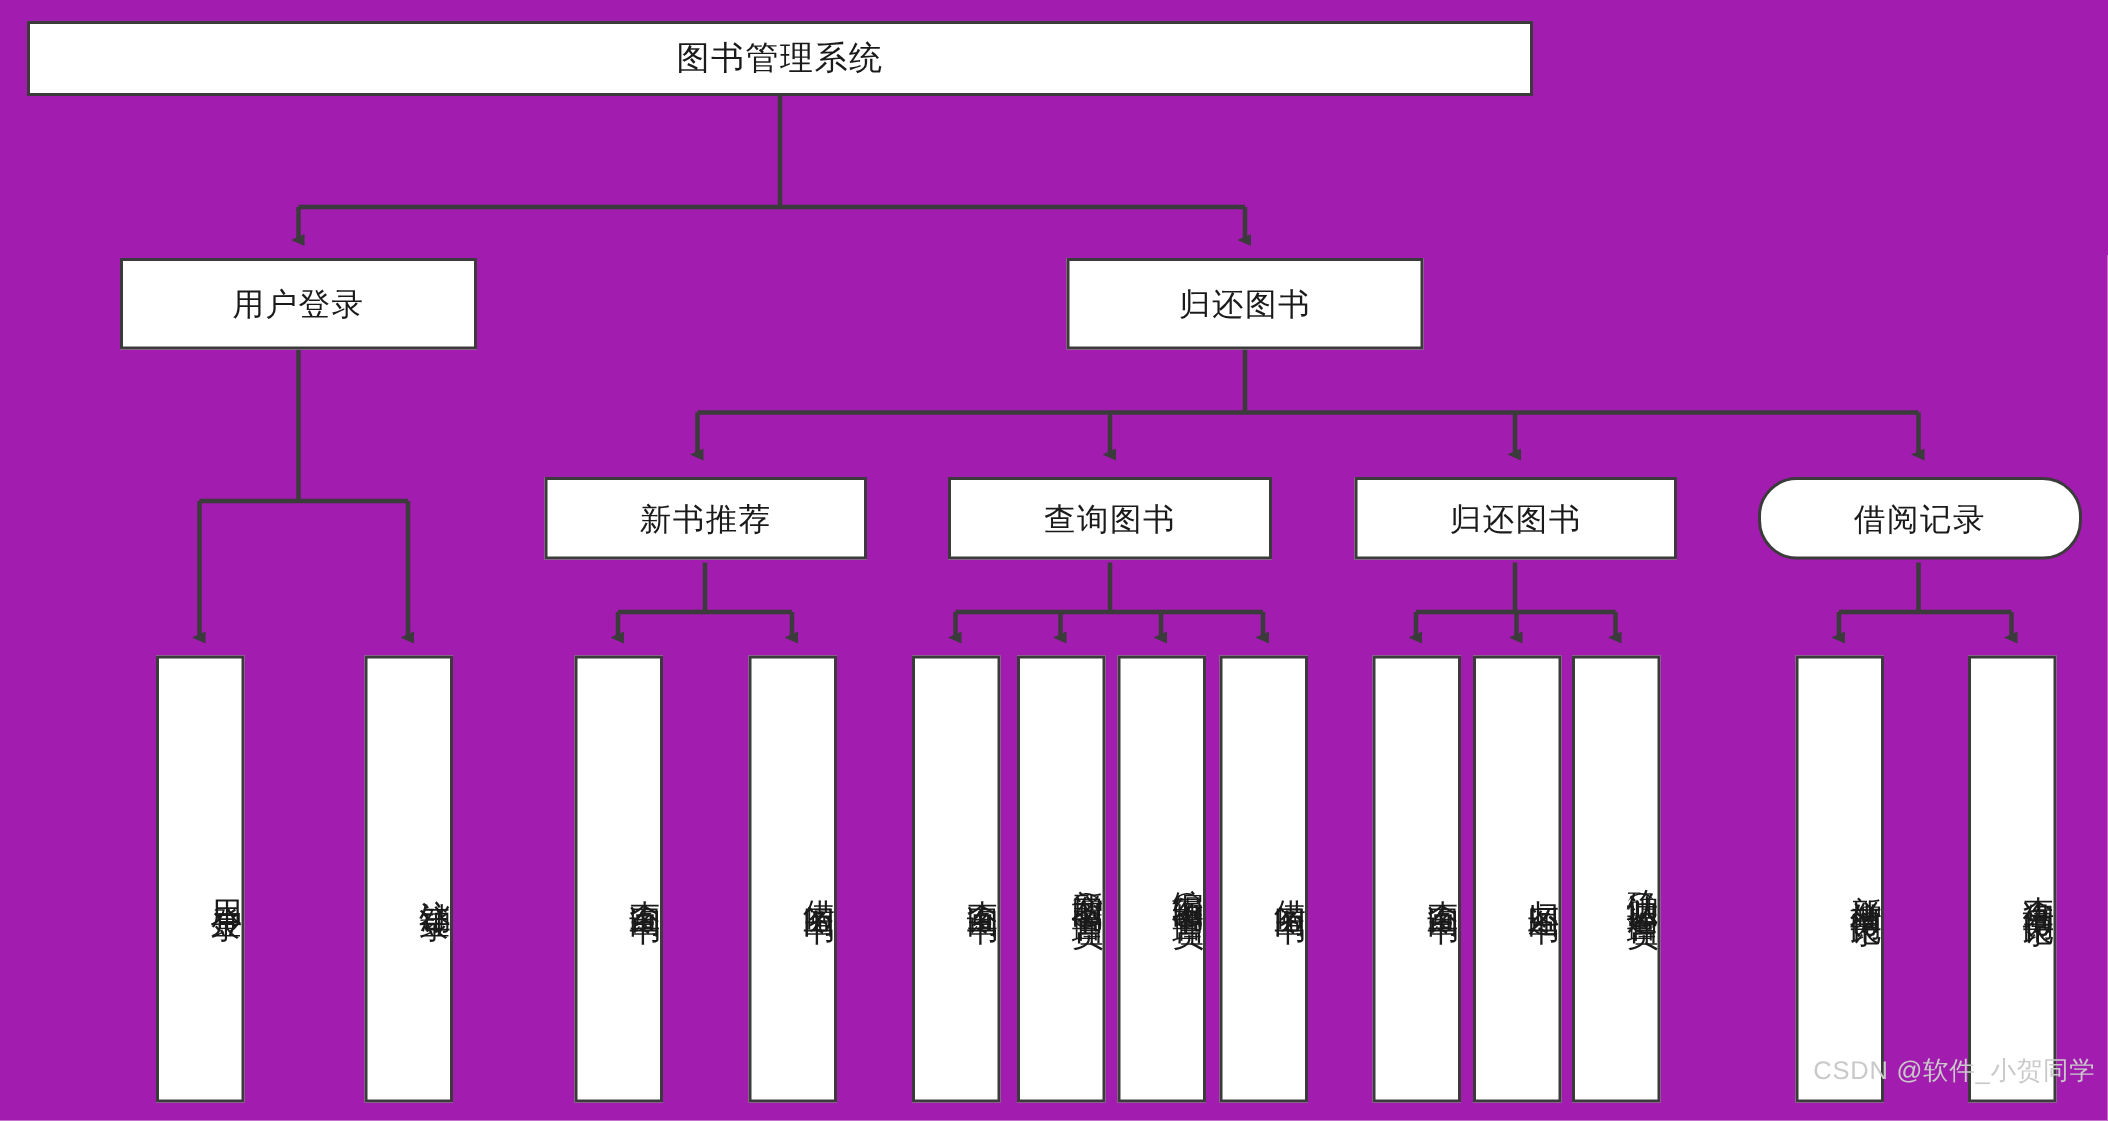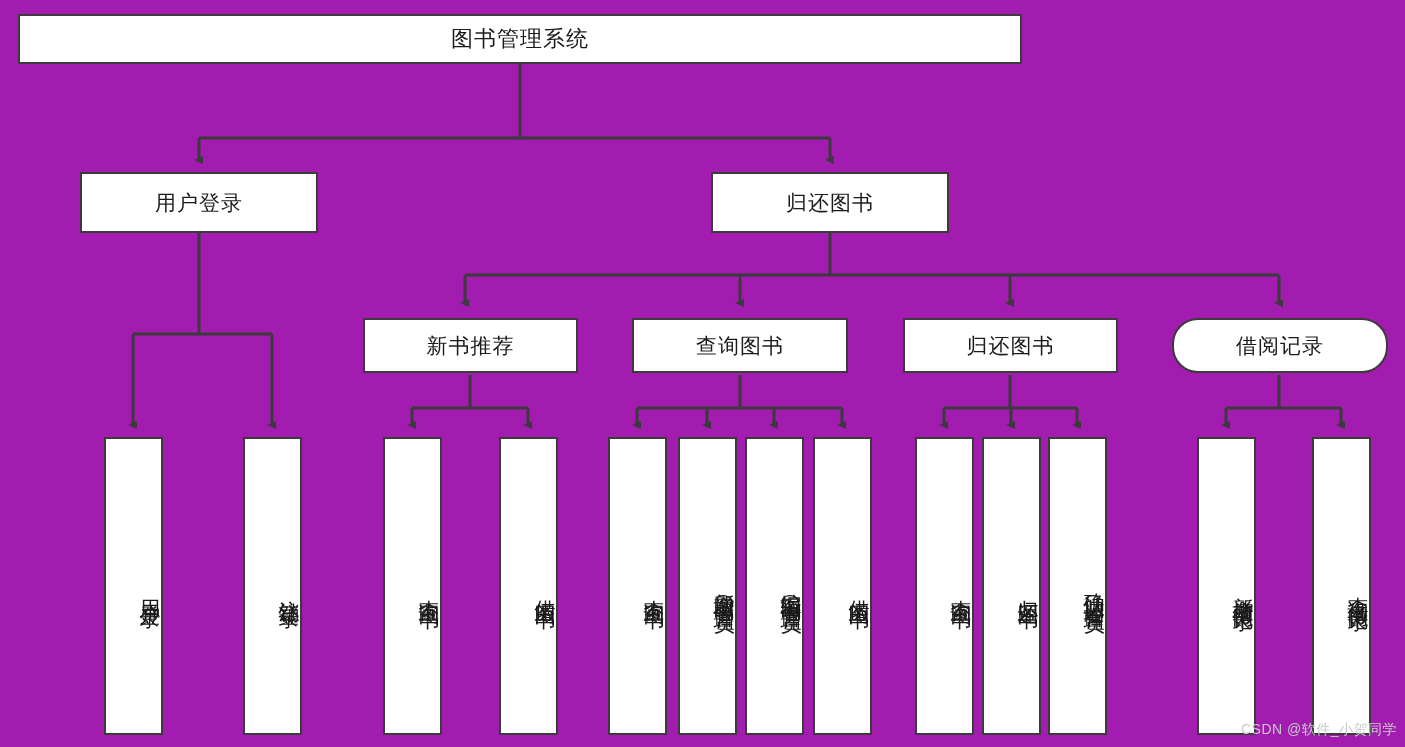--- a/index.html
+++ b/index.html
@@ -8,21 +8,21 @@
   #diagram{position:relative;width:1405px;height:747px;background:#a21caf;}
   svg#edges{position:absolute;left:0;top:0;width:1405px;height:747px;}
   .node{position:absolute;box-sizing:border-box;background:#ffffff;
         border:2px solid #3b3b3b;display:flex;align-items:center;
         justify-content:center;color:#1a1a1a;}
   .node.horiz{font-size:21px;letter-spacing:1px;}
   .node.vert{writing-mode:vertical-rl;text-orientation:upright;
              font-size:21px;letter-spacing:3px;padding-top:6px;
              align-items:flex-start;justify-content:center;line-height:1;}
   .node.root{font-size:22px;}
-  .watermark{position:absolute;right:8px;bottom:8px;font-size:14px;
+  .watermark{position:absolute;right:8px;bottom:22px;font-size:17px;
              color:#c9c9c9;white-space:nowrap;letter-spacing:.5px;}
 </style>
 </head>
 <body>
 
 <div id="diagram">
 
   <svg id="edges" viewBox="0 0 1405 747" xmlns="http://www.w3.org/2000/svg">
     <defs>
       <marker id="arrow" markerWidth="10" markerHeight="10" refX="5" refY="5" orient="auto" markerUnits="userSpaceOnUse">

